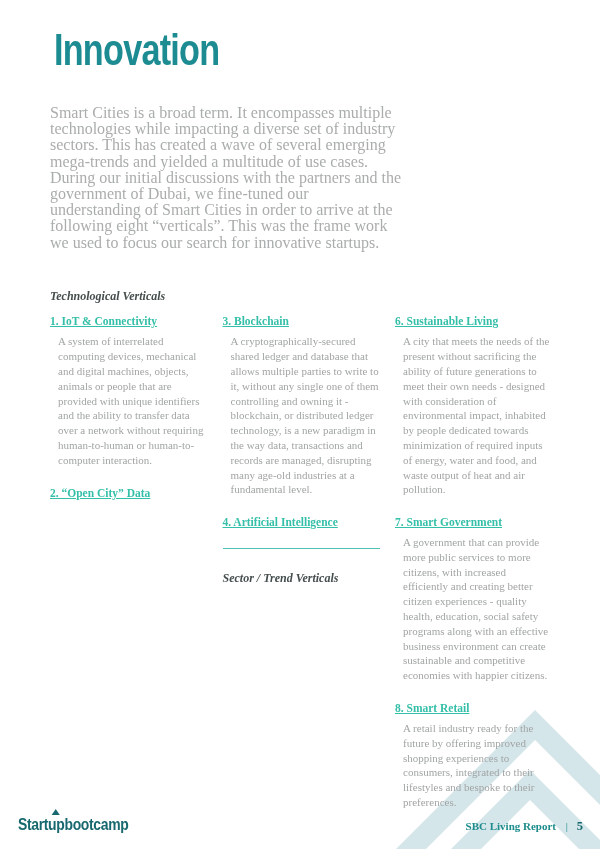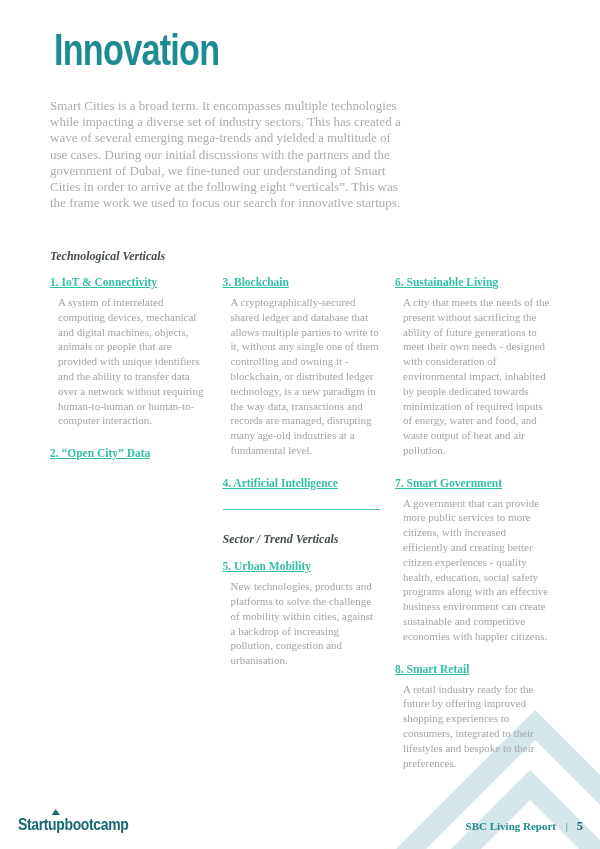--- a/index.html
+++ b/index.html
@@ -34,23 +34,23 @@
     font-weight:700;
     font-size:45px;
     letter-spacing:-1px;
     color:var(--title-teal);
     transform:scaleX(0.76);
     transform-origin:left center;
     white-space:nowrap;
     margin-left:4px;
   }
   .intro{
-    margin-top:22px;
+    margin-top:29px;
     width:352px;
-    font-size:13px;
+    font-size:16px;
     line-height:16.2px;
     color:var(--intro-gray);
     font-family:Liberation Serif, serif;
   }
   .section-heading{
     font-weight:700;
     font-size:12px;
     line-height:17.5px;
     color:var(--section-heading-dark);
     width:160px;
@@ -172,24 +172,20 @@
           <div class="vertical-body">A cryptographically-secured shared ledger and database that allows multiple parties to write to it, without any single one of them controlling and owning it - blockchain, or distributed ledger technology, is a new paradigm in the way data, transactions and records are managed, disrupting many age-old industries at a fundamental level.</div>
         </div>
         <div class="vertical-item">
           <div class="vertical-heading">4. Artificial Intelligence</div>
         </div>
 
         <hr class="col-divider">
 
         <h2 class="section-heading sector">Sector / Trend Verticals</h2>
 
-        <div class="vertical-item">
-          <div class="vertical-heading">5. Urban Mobility</div>
-          <div class="vertical-body">New technologies, products and platforms to solve the challenge of mobility within cities, against a backdrop of increasing pollution, congestion and urbanisation.</div>
-        </div>
       </div>
 
       <div class="col">
         <div class="vertical-item">
           <div class="vertical-heading">6. Sustainable Living</div>
           <div class="vertical-body">A city that meets the needs of the present without sacrificing the ability of future generations to meet their own needs - designed with consideration of environmental impact, inhabited by people dedicated towards minimization of required inputs of energy, water and food, and waste output of heat and air pollution.</div>
         </div>
         <div class="vertical-item">
           <div class="vertical-heading">7. Smart Government</div>
           <div class="vertical-body">A government that can provide more public services to more citizens, with increased efficiently and creating better citizen experiences - quality health, education, social safety programs along with an effective business environment can create sustainable and competitive economies with happier citizens.</div>

